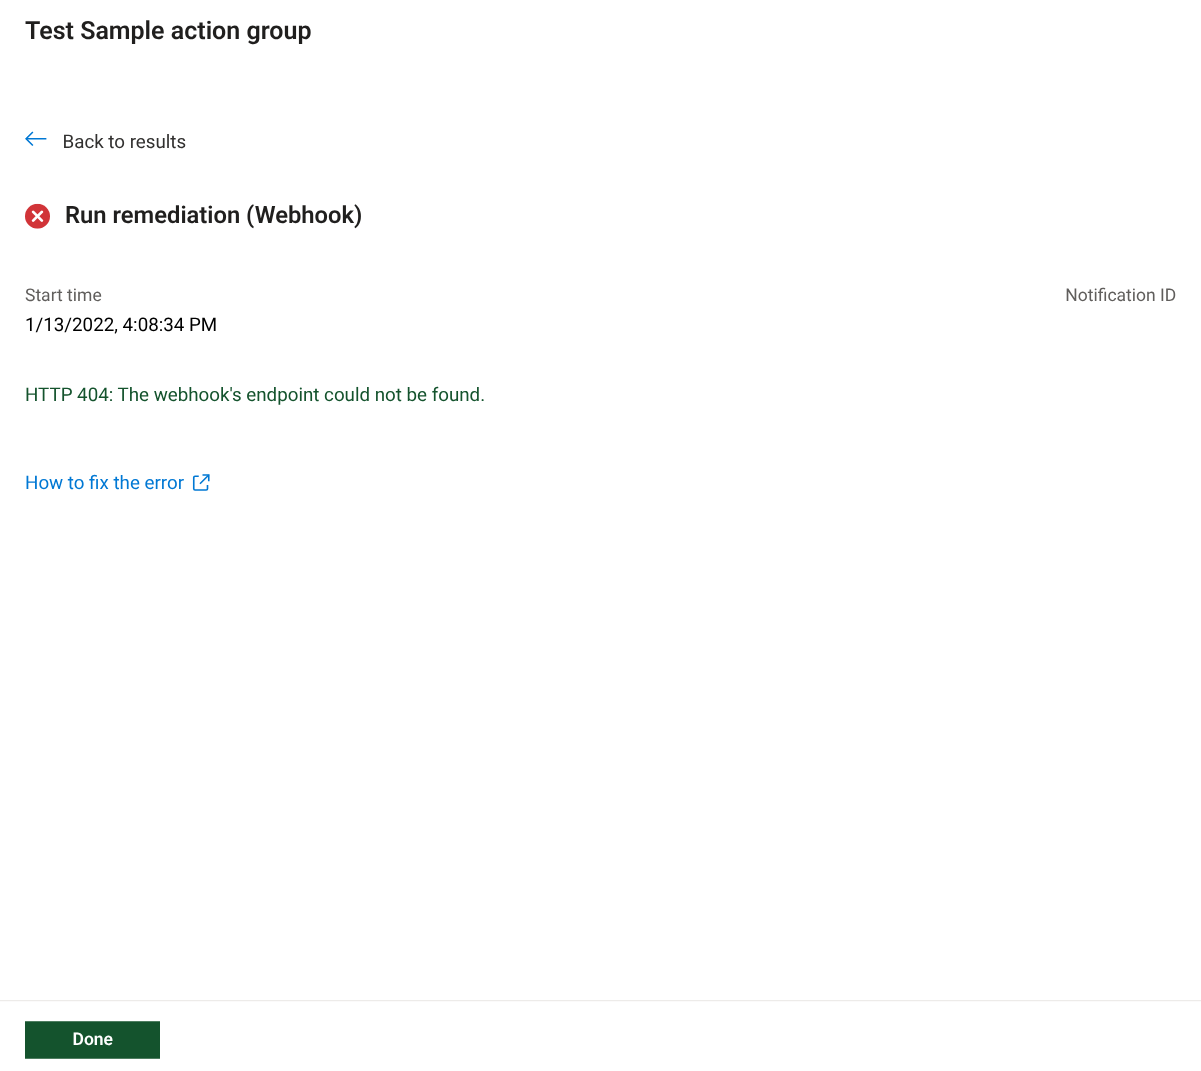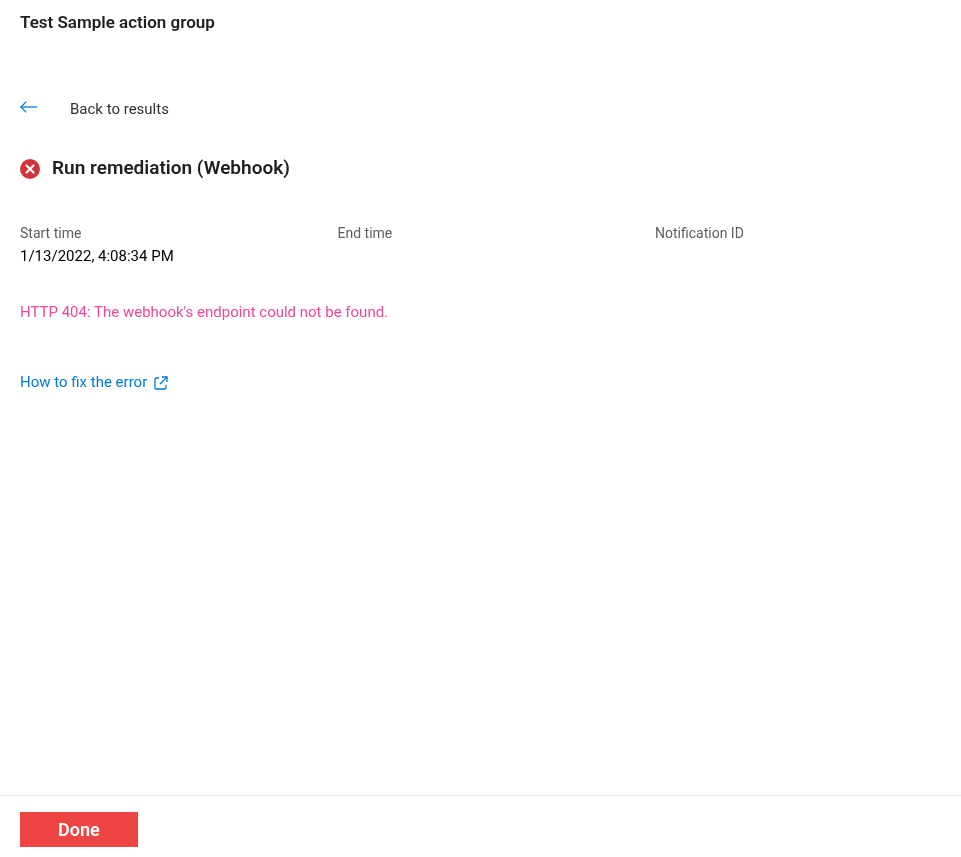--- a/index.html
+++ b/index.html
@@ -13,29 +13,29 @@
       color: #323130;
       background: #ffffff;
       width: 961px;
       height: 857px;
       position: relative;
     }
     .page {
       padding: 12px 20px 0 20px;
     }
     .page-title {
-      font-size: 17px;
+      font-size: 20px;
       font-weight: 600;
       color: #201f1e;
       margin-bottom: 68px;
     }
     .back-link {
       display: inline-flex;
       align-items: center;
-      gap: 32px;
+      gap: 12px;
       color: #323130;
       cursor: pointer;
       margin-bottom: 38px;
       font-size: 15px;
     }
     .back-link svg {
       width: 18px;
       height: 14px;
     }
     .status-row {
@@ -58,21 +58,21 @@
       display: flex;
       gap: 22px;
       margin-bottom: 38px;
     }
     .info-col {
       flex: 1;
       min-width: 0;
     }
     .info-col.col-start { flex-basis: 310px; flex-grow: 0; }
     .info-col.col-end { flex-basis: 310px; flex-grow: 0; }
-    .info-col.col-notif { flex-basis: 300px; flex-grow: 0; }
+    .info-col.col-notif { flex-basis: 300px; flex-grow: 0; text-align: right; }
     .info-label {
       font-size: 14px;
       color: #605e5c;
       margin-bottom: 6px;
     }
     .info-value {
       font-size: 15px;
       color: #000000;
     }
     .notif-value-row {
@@ -88,49 +88,49 @@
       flex-shrink: 0;
     }
     .section-heading {
       font-size: 15px;
       font-weight: 600;
       color: #201f1e;
       margin-bottom: 8px;
     }
     .error-text {
       font-size: 15px;
-      color: #ec4899;
+      color: #14532d;
       margin-bottom: 52px;
     }
     .troubleshoot-link {
       display: inline-flex;
-      align-items: flex-end;
+      align-items: center;
       gap: 6px;
       color: #0078d4;
       cursor: pointer;
       font-size: 15px;
     }
     .external-icon {
       width: 16px;
       height: 16px;
     }
     .footer {
       position: absolute;
       left: 0;
       right: 0;
       bottom: 0;
       border-top: 1px solid #edebe9;
       padding: 16px 20px 10px 20px;
       background: #fff;
     }
     .done-btn {
-      background: #ef4444;
+      background: #14532d;
       color: #ffffff;
       border: none;
-      font-size: 18px;
+      font-size: 14px;
       font-weight: 600;
       padding: 7px 38px;
       cursor: pointer;
       min-width: 96px;
       font-family: inherit;
     }
   </style>
 </head>
 <body>
 
@@ -157,21 +157,20 @@
     </span>
     <div class="status-title">Run remediation (Webhook)</div>
   </div>
 
   <div class="info-grid">
     <div class="info-col col-start">
       <div class="info-label">Start time</div>
       <div class="info-value">1/13/2022, 4:08:34 PM</div>
     </div>
     <div class="info-col col-end">
-      <div class="info-label">End time</div>
     </div>
     <div class="info-col col-notif">
       <div class="info-label">Notification ID</div>
     </div>
   </div>
 
   <div class="error-text">HTTP 404: The webhook's endpoint could not be found.</div>
 
   <a class="troubleshoot-link">
     <span>How to fix the error</span>

